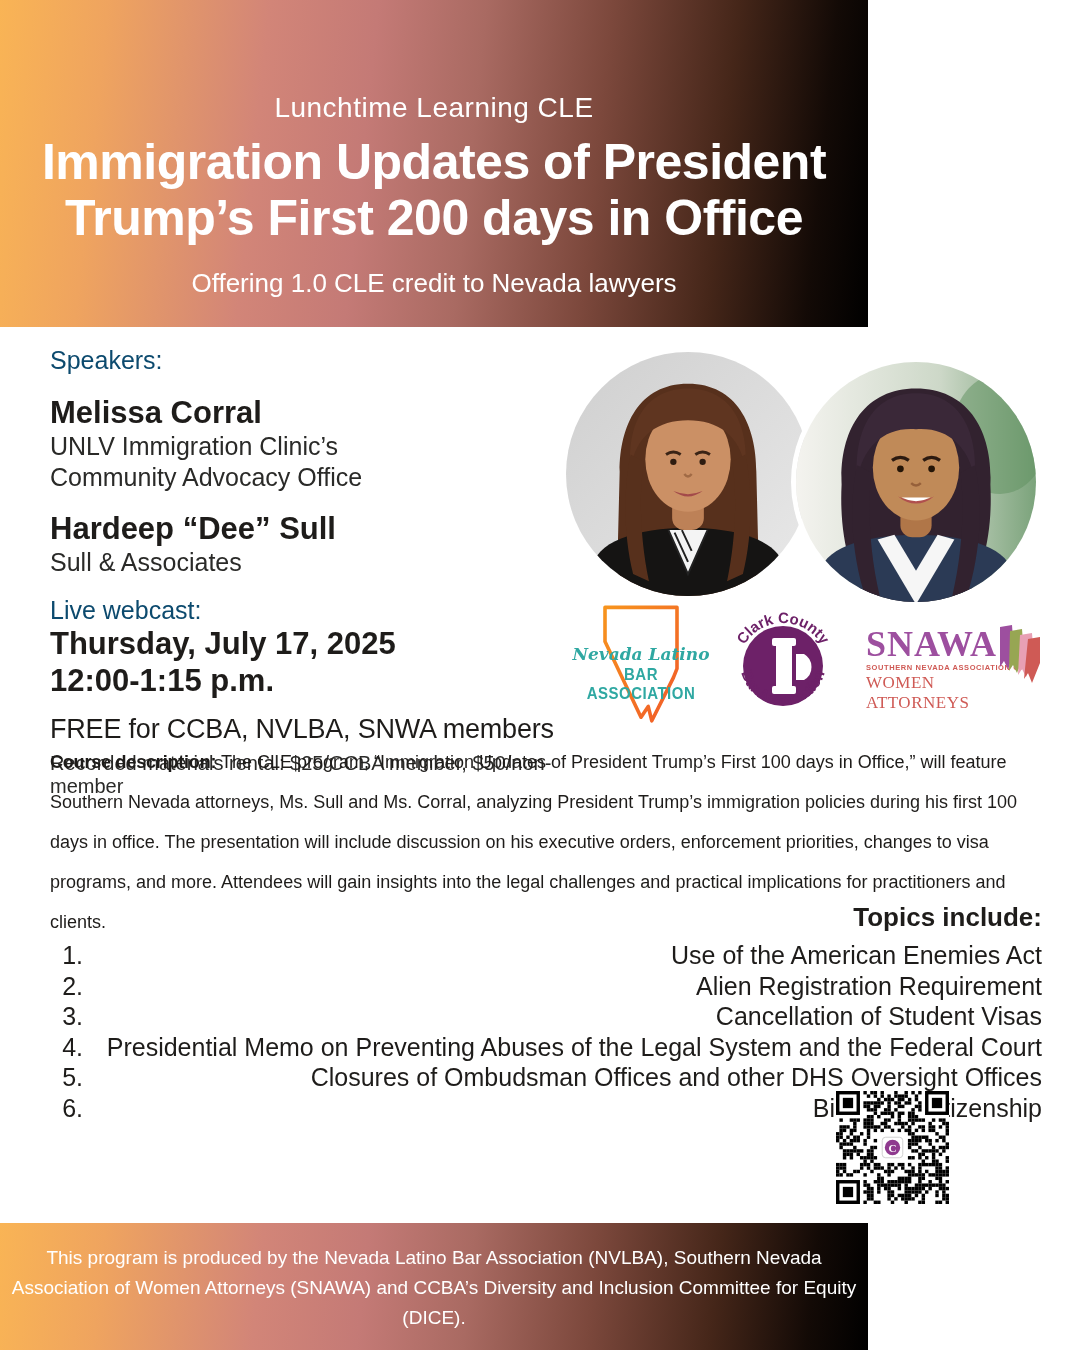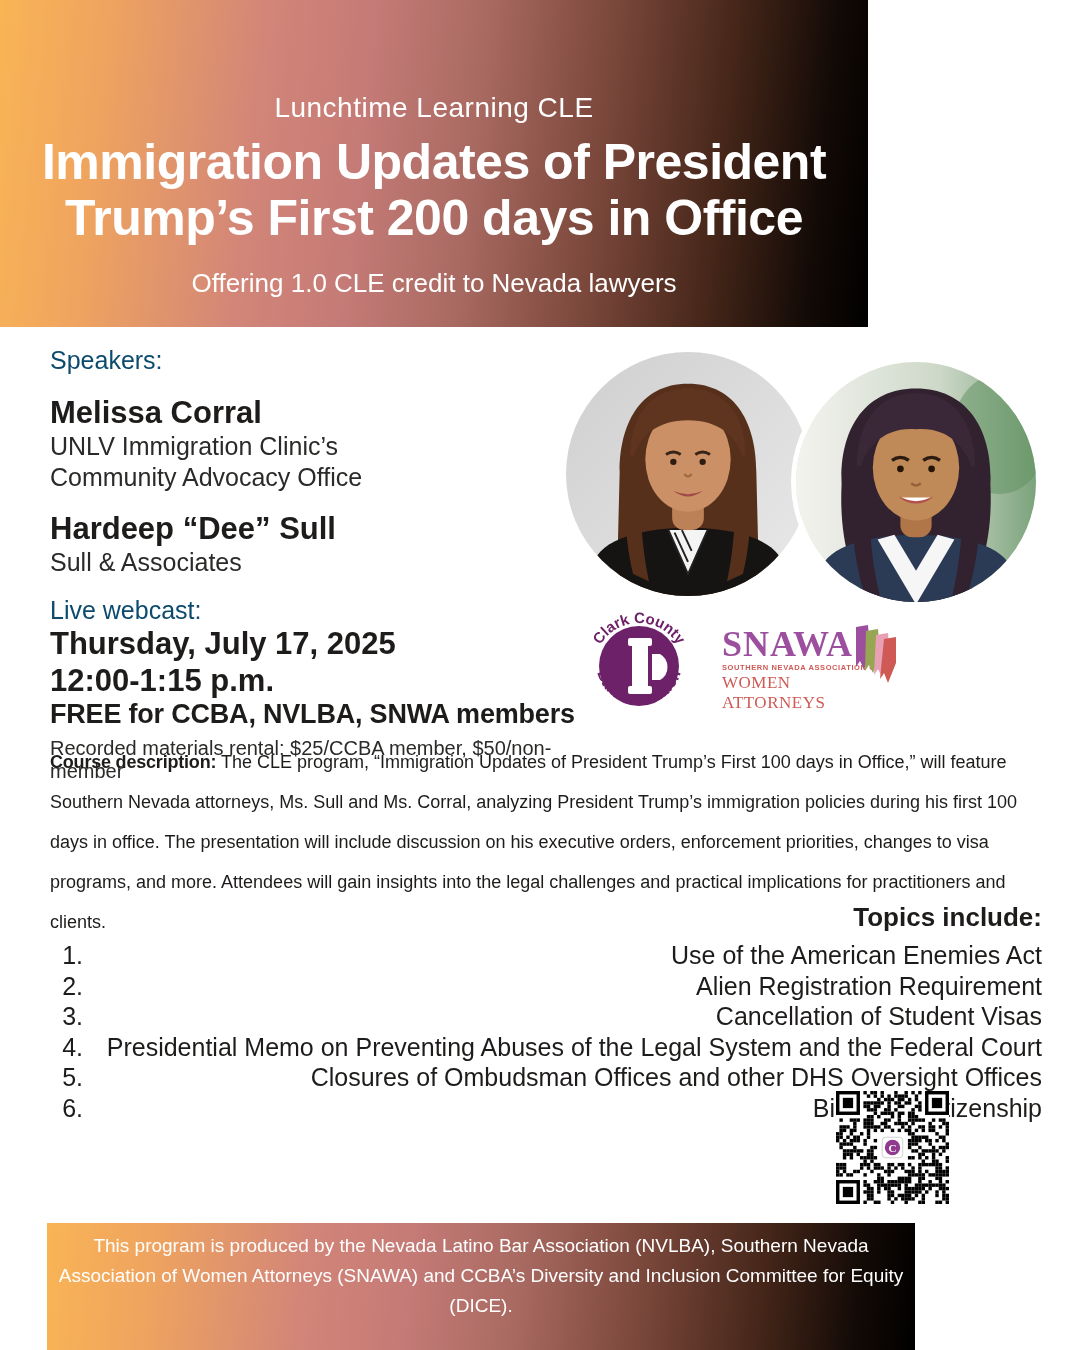--- a/index.html
+++ b/index.html
@@ -3,34 +3,34 @@
 <meta charset="utf-8">
 <style>
   html,body{margin:0;padding:0;background:#fff;}
   .page{position:relative;width:1080px;height:1350px;overflow:hidden;background:#ffffff;
         font-family:"Liberation Sans",sans-serif;color:#1e1c1a;}
   
   .band{position:absolute;left:0;width:868px;
         background:linear-gradient(96deg,#f9b455 0%,#efa45f 12%,#d28578 30%,#c47a76 42%,
                    #a96a62 54%,#7c483c 68%,#452619 82%,#130a06 93%,#000 100%);}
   .band.top{top:0;height:327px;color:#fff;text-align:center;}
-  .band.bottom{top:1223px;height:127px;color:#fff;text-align:center;box-sizing:border-box;padding-top:8px;margin-left:47px;}
+  .band.bottom{top:1223px;height:127px;color:#fff;text-align:center;box-sizing:border-box;padding-top:20px;}
   .eyebrow{position:absolute;top:92px;left:0;width:100%;font-size:28px;letter-spacing:.5px;}
   .title{position:absolute;top:134px;left:0;width:100%;font-size:50px;line-height:56px;
          font-weight:bold;letter-spacing:-.5px;}
   .subtitle{position:absolute;top:268px;left:0;width:100%;font-size:26px;}
   .footer-text{max-width:965px;margin:0 auto;font-size:19px;line-height:30px;}
   
   .speakers-col{position:absolute;left:50px;top:346px;width:560px;}
   .label{font-size:25px;color:#0c4a6e;}
   .sp-name{font-size:31px;font-weight:bold;margin-top:20px;}
   .sp-org{font-size:25px;line-height:31px;color:#2a2a28;}
   .gap18{margin-top:18px;}
   .sp-date{font-size:31px;font-weight:bold;line-height:37px;}
-  .free{font-size:27px;font-weight:bold;margin-top:0;letter-spacing:-.2px;}
+  .free{font-size:27px;font-weight:normal;margin-top:15px;letter-spacing:-.2px;}
   .rental{font-size:20px;margin-top:7px;color:#2a2a28;}
   
   .photo{position:absolute;border-radius:50%;overflow:hidden;box-sizing:border-box;}
   .photo svg{display:block;width:100%;height:100%;}
   .photo.p1{left:566px;top:352px;width:244px;height:244px;}
   .photo.p2{left:791px;top:357px;width:250px;height:250px;border:5px solid #fff;z-index:2;}
   
   .logos{position:absolute;left:582px;top:598px;width:466px;height:134px;display:flex;
          align-items:center;gap:26px;}
   .nvlba{position:relative;width:118px;height:130px;flex:0 0 auto;}
@@ -153,20 +153,33 @@
       <circle cx="87" cy="89" r="2.8" fill="#241507"></circle>
         <circle cx="113" cy="89" r="2.8" fill="#241507"></circle>
       <path d="M96,101 q4,4 8,0" stroke="#96603a" stroke-width="2" fill="none"></path>
       <path d="M85,112 q15,12 30,0 q-15,7 -30,0" fill="#b0504e"></path>
       <path d="M88,113 q12,6 24,0 Z" fill="#fff"></path>
     </svg>
   </div>
 
   <div class="logos">
 
+    <div class="nvlba">
+      <svg width="90" height="130" viewBox="0 0 100 140">
+        <defs>
+          <linearGradient id="nev" x1="0" y1="0" x2="1" y2="1">
+            <stop offset="0" stop-color="#f7941d"></stop>
+              <stop offset="1" stop-color="#f15a29"></stop>
+          </linearGradient>
+        </defs>
+        <path d="M10,6 L90,6 L90,74 L86,84 L62,132 L58,116 L50,128 L10,44 Z" fill="none" stroke="url(#nev)" stroke-width="4" stroke-linejoin="round"></path>
+      </svg>
+      <div class="script">Nevada Latino</div>
+      <div class="caps">BAR ASSOCIATION</div>
+    </div>
 
     <div class="ccba">
       <svg width="114" height="126" viewBox="0 0 114 126">
         <circle cx="57" cy="64" r="40" fill="#6d2168"></circle>
 
         <rect x="46" y="36" width="24" height="8" rx="2" fill="#fff"></rect>
         <rect x="50" y="42" width="16" height="44" fill="#fff"></rect>
         <rect x="46" y="84" width="24" height="8" rx="2" fill="#fff"></rect>
         <path d="M70,52 h8 a15,15 0 0 1 0,26 h-8 z" fill="#fff"></path>
         <path id="arcTop" d="M12,66 A45,45 0 0 1 102,66" fill="none"></path>

